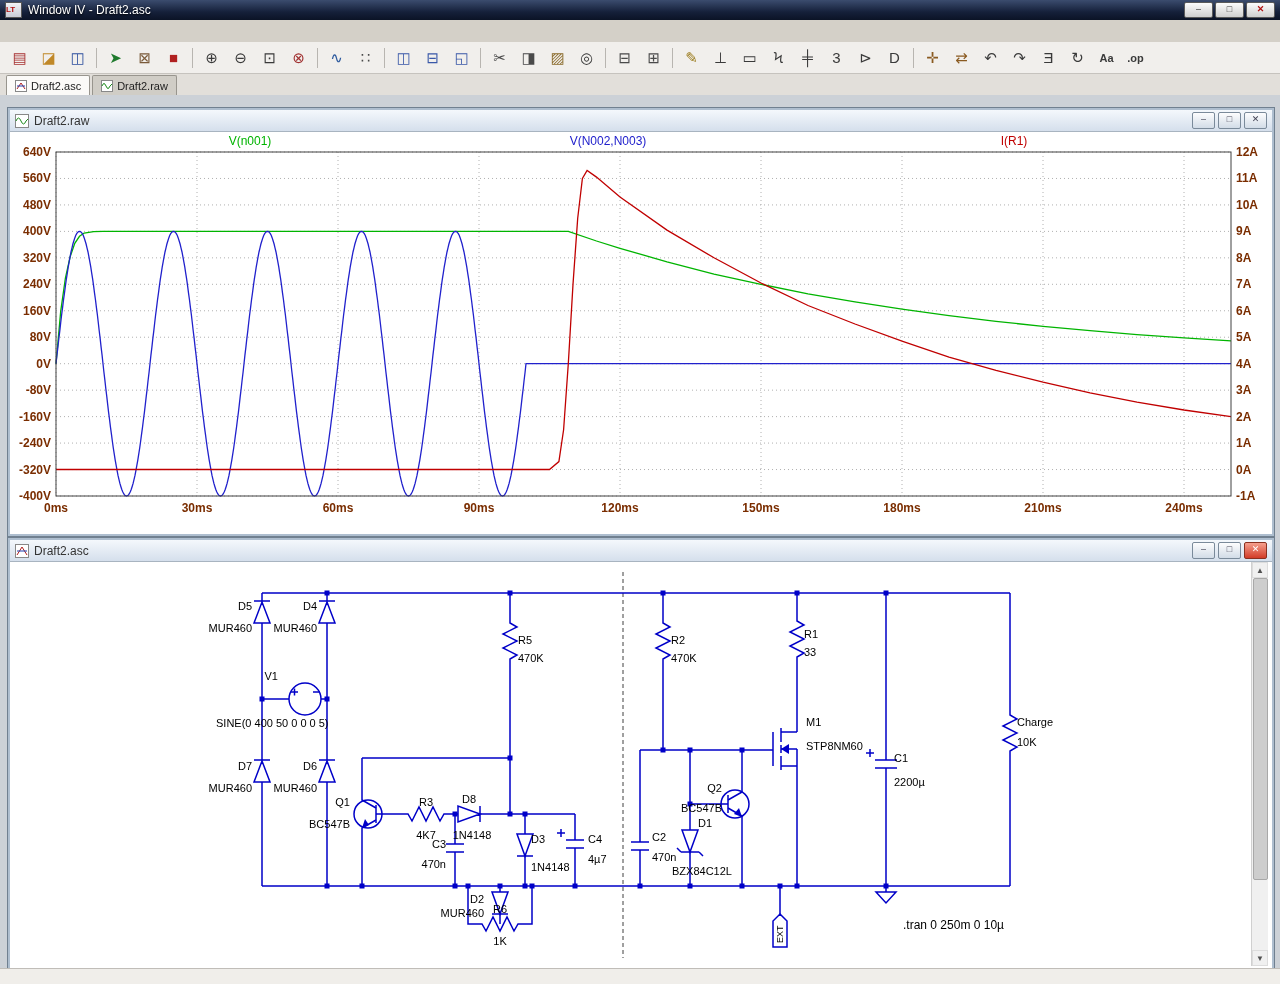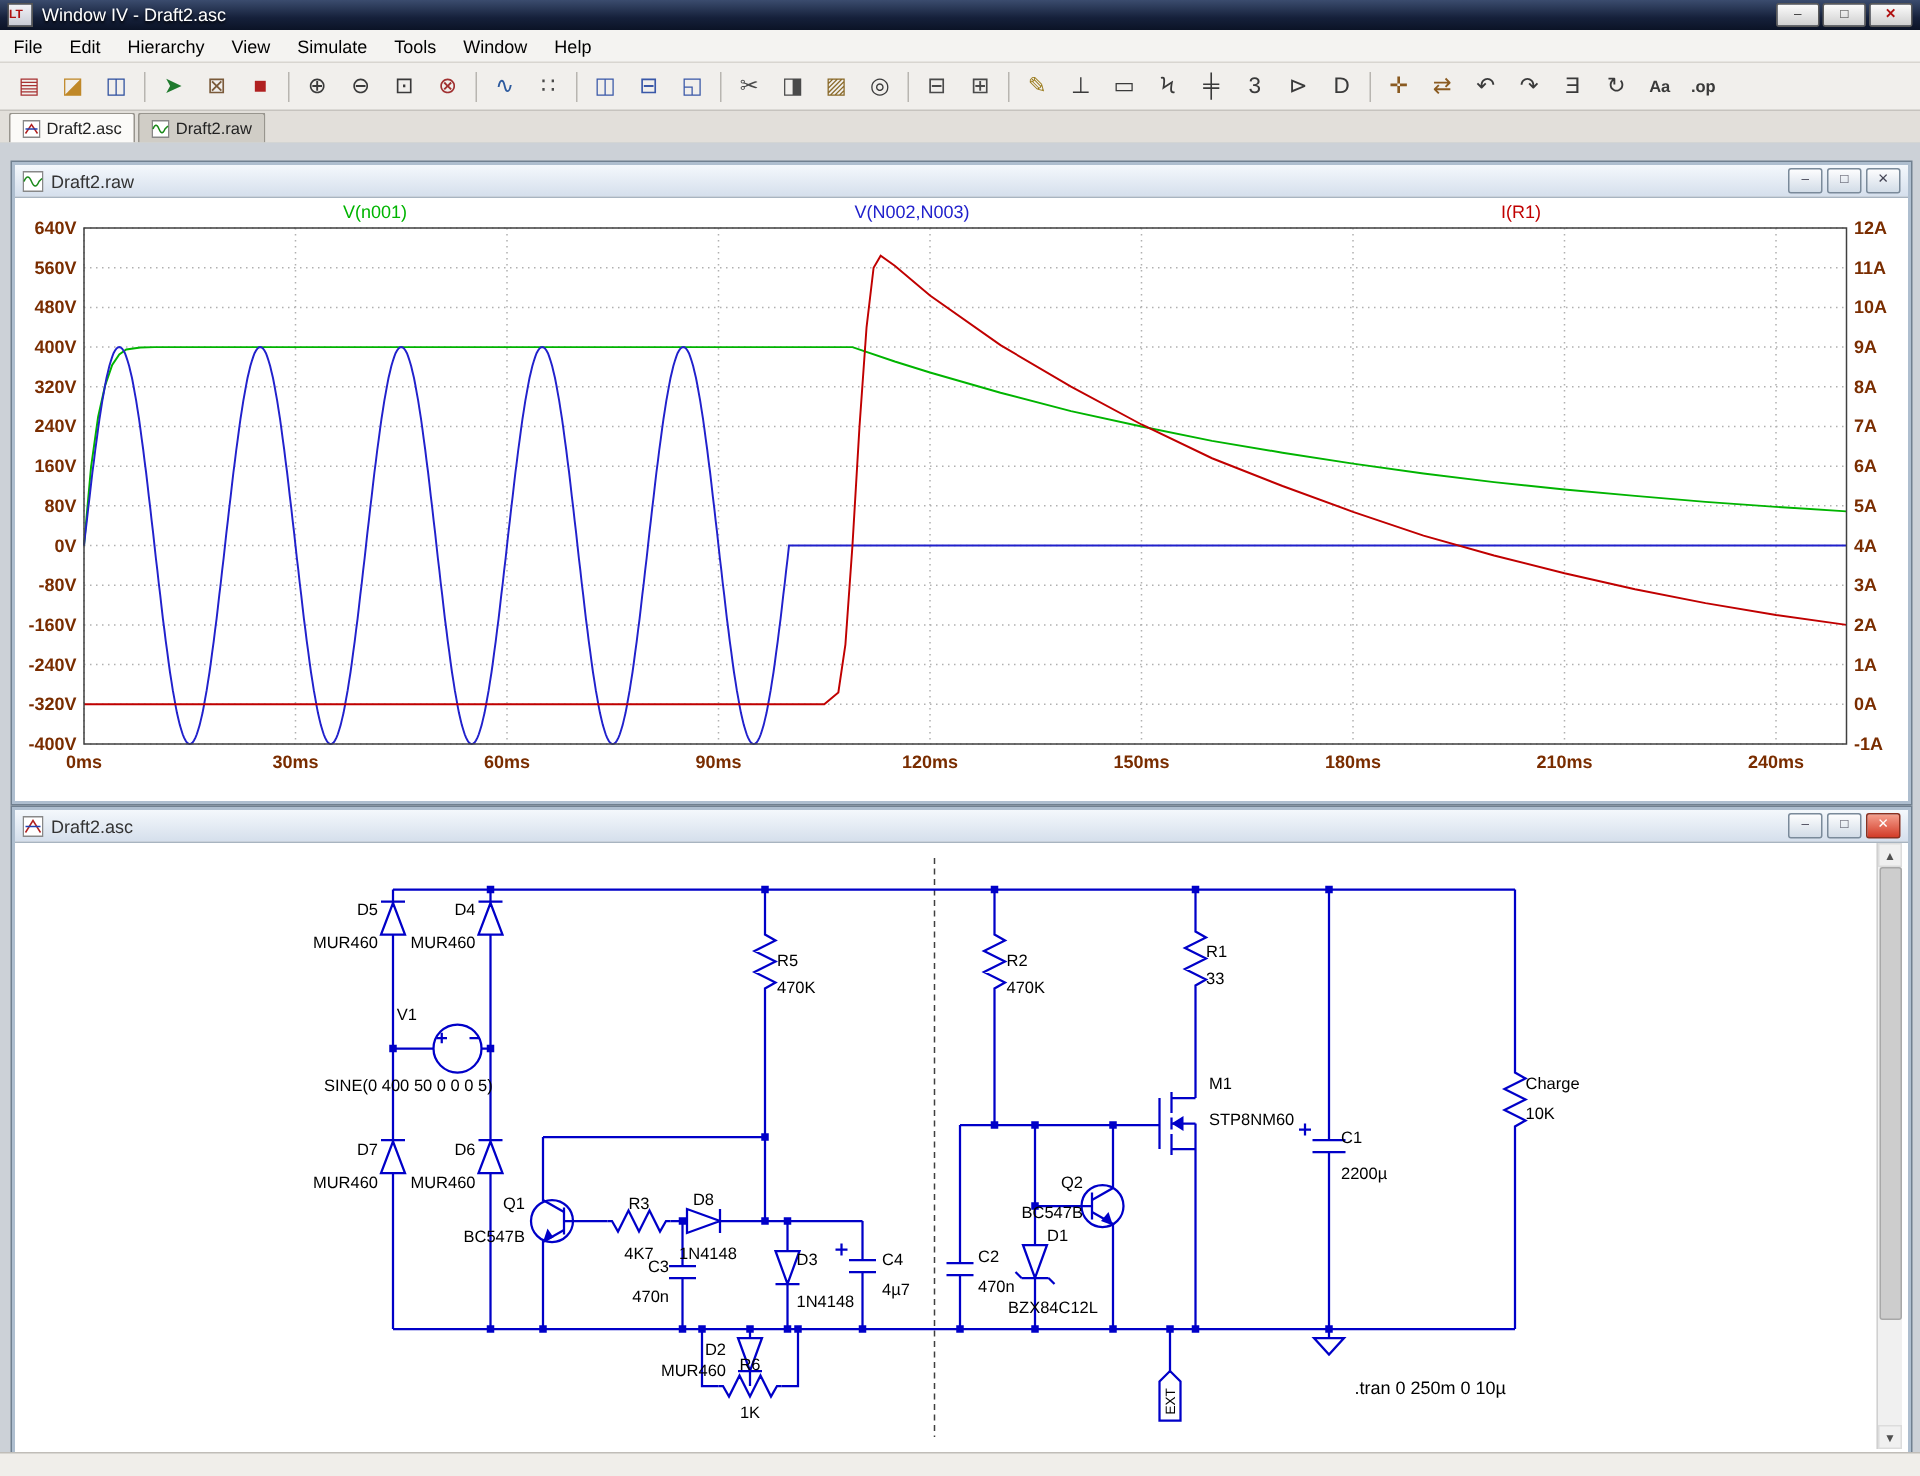--- a/index.html
+++ b/index.html
@@ -58,30 +58,20 @@
   <div class="titlebar">
     <span class="logo">LT</span>
     <span class="title-text">Window IV - Draft2.asc</span>
     <span class="winbtns">
       <span class="wbtn">–</span>
       <span class="wbtn">□</span>
       <span class="wbtn close">✕</span>
     </span>
   </div>
 
-  <div class="menubar">
-    <span class="menuitem">File</span>
-    <span class="menuitem">Edit</span>
-    <span class="menuitem">Hierarchy</span>
-    <span class="menuitem">View</span>
-    <span class="menuitem">Simulate</span>
-    <span class="menuitem">Tools</span>
-    <span class="menuitem">Window</span>
-    <span class="menuitem">Help</span>
-  </div>
 
   <div class="toolbar">
       <span class="tbtn" title="new-schematic-icon" style="color: rgb(168, 50, 50);">▤</span>
       <span class="tbtn" title="open-icon" style="color: rgb(192, 136, 40);">◪</span>
       <span class="tbtn" title="save-icon" style="color: rgb(45, 79, 158);">◫</span>
       <span class="tsep"></span>
       <span class="tbtn" title="run-icon" style="color: rgb(31, 122, 45);">➤</span>
       <span class="tbtn" title="control-panel-icon" style="color: rgb(122, 90, 58);">⊠</span>
       <span class="tbtn" title="halt-icon" style="color: rgb(176, 32, 32);">■</span>
       <span class="tsep"></span>

